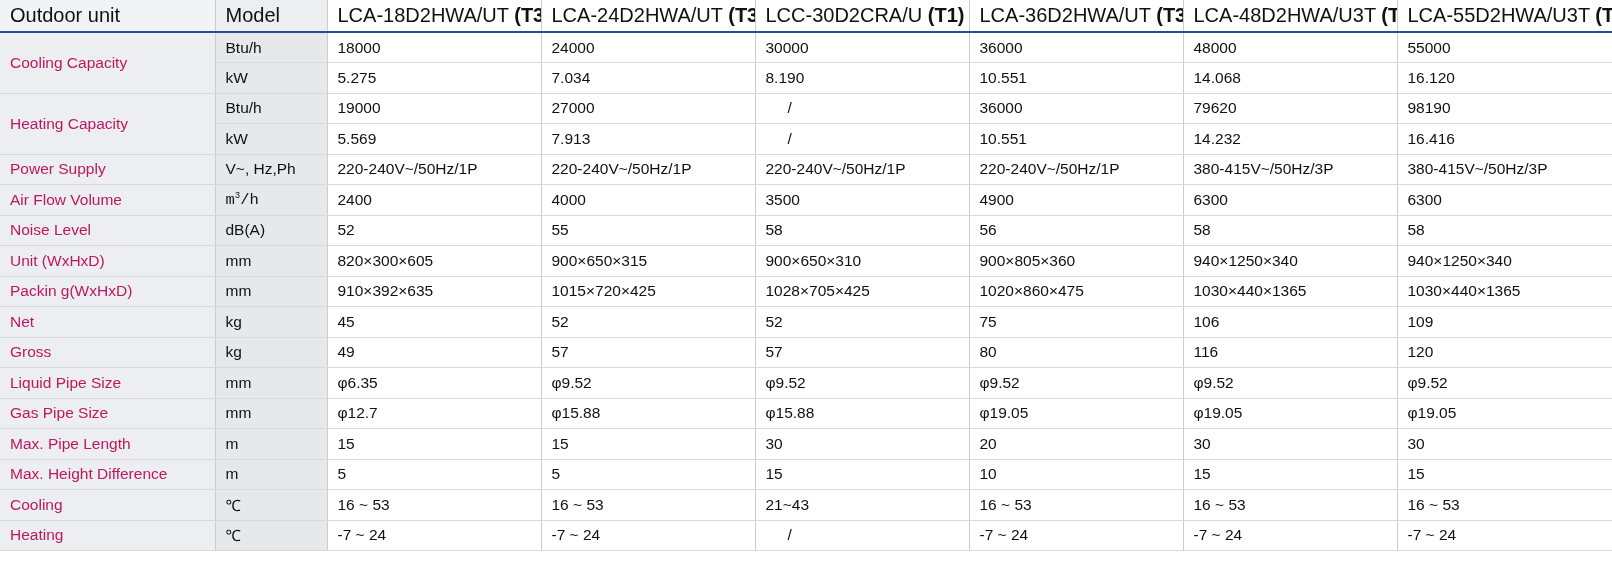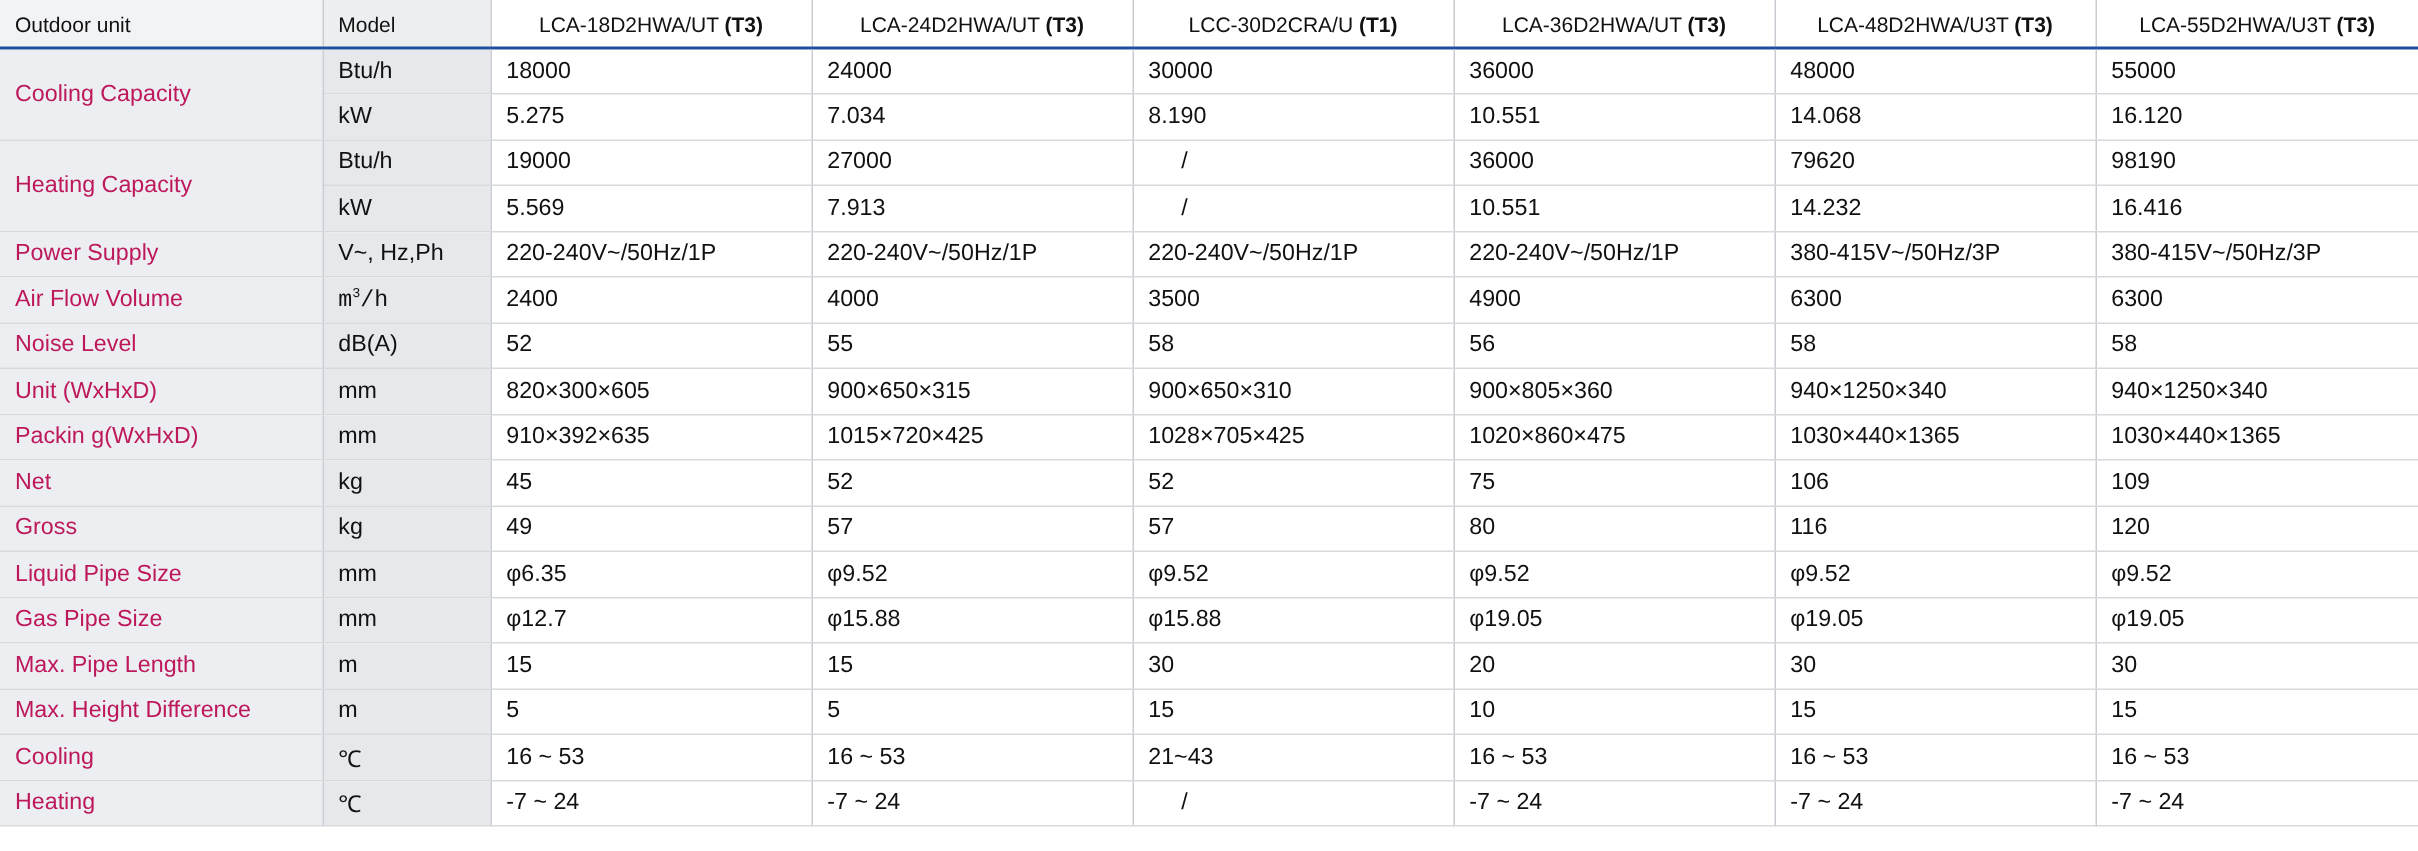--- a/index.html
+++ b/index.html
@@ -42,21 +42,21 @@
     white-space: nowrap;
     overflow: hidden;
   }
   table.spec tr > *:last-child { border-right: none; }
 
   
   thead tr.head-row th {
     height: 32px;
     background: #f2f3f5;
     border-bottom: 2px solid #1f4e9c;
-    font-size: 14px;
+    font-size: 20px;
     color: #111;
   }
   thead tr.head-row th.head-label { background: #f2f3f5; }
   thead tr.head-row th.head-unit  { background: #eceef0; }
   thead tr.head-row th.head-model { background: #ffffff; text-align: center; }
   .model-t { font-weight: bold; }
 
   
   tbody td { height: 30.5px; }
   td.lab {

